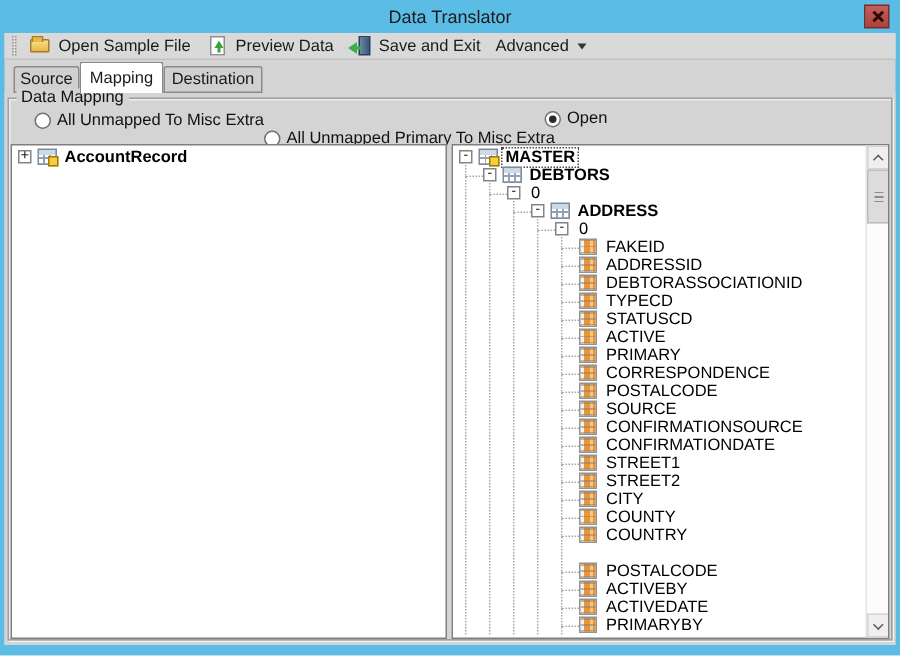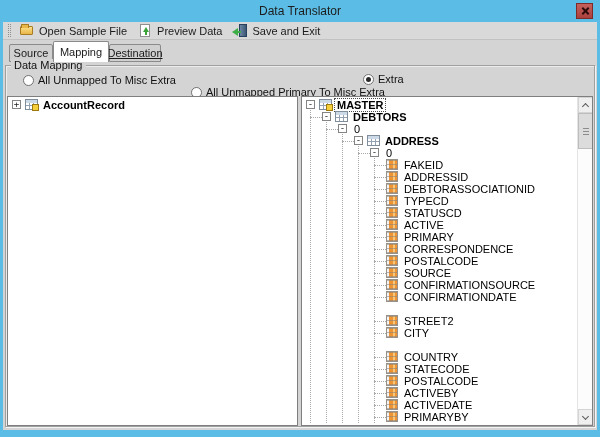--- a/index.html
+++ b/index.html
@@ -135,41 +135,45 @@
           </span>
         <span>Preview Data</span>
       </button>
       <button class="tb-btn">
         <span class="tbi">
             <span class="i-door"></span>
             <span class="i-exit-arrow"></span>
           </span>
         <span>Save and Exit</span>
       </button>
+      <button class="tb-btn">
+        <span>Advanced</span>
+        <span class="caret"></span>
+      </button>
     </div>
 
     <div class="tabstrip">
       <div class="tab" style="left:6px; width:44px;">Source</div>
       <div class="tab active" style="left:50px; width:56px;">Mapping</div>
-      <div class="tab" style="left:106px; width:52px;text-decoration:underline;">Destination</div>
+      <div class="tab" style="left:106px; width:66px;">Destination</div>
     </div>
 
     <div class="content">
       <div class="groupbox">
         <span class="gb-title">Data Mapping</span>
 
         <label class="radio-item" style="left:357px; top:7px;">
           <span class="rb checked"></span>
-          <span>Extra</span>
+          <span>Open</span>
         </label>
         <label class="radio-item" style="left:17px; top:8px;">
           <span class="rb"></span>
           <span>All Unmapped To Misc Extra</span>
         </label>
-        <label class="radio-item" style="left:170px; top:20px;margin-left:15px;">
+        <label class="radio-item" style="left:170px; top:20px;">
           <span class="rb"></span>
           <span>All Unmapped Primary To Misc Extra</span>
         </label>
 
         <div class="panes">
           <div class="tree-panel left">
             <div class="tree" id="left-tree">
                 <div class="trow" style="top: 2px;">
                   <span class="texp" style="left: 4px;">+</span>
                   <span class="tic ic-table-key" style="left: 17px;"></span>
@@ -264,39 +268,44 @@
                 <div class="trow" style="top: 182px;">
                   <span class="tstub" style="left: 72px; width: 12px;"></span>
                   <span class="tic ic-column" style="left: 84px;"></span>
                   <span class="tlabel" style="left: 100px;">CONFIRMATIONSOURCE</span>
                 </div>
                 <div class="trow" style="top: 194px;">
                   <span class="tstub" style="left: 72px; width: 12px;"></span>
                   <span class="tic ic-column" style="left: 84px;"></span>
                   <span class="tlabel" style="left: 100px;">CONFIRMATIONDATE</span>
                 </div>
+                <div class="trow" style="top: 206px;">
+                  <span class="tstub" style="left: 72px; width: 12px;"></span>
+                  <span class="tic ic-column" style="left: 84px;"></span>
+                  <span class="tlabel" style="left: 100px;">STREET1</span>
+                </div>
                 <div class="trow" style="top: 218px;">
                   <span class="tstub" style="left: 72px; width: 12px;"></span>
                   <span class="tic ic-column" style="left: 84px;"></span>
                   <span class="tlabel" style="left: 100px;">STREET2</span>
                 </div>
                 <div class="trow" style="top: 230px;">
                   <span class="tstub" style="left: 72px; width: 12px;"></span>
                   <span class="tic ic-column" style="left: 84px;"></span>
                   <span class="tlabel" style="left: 100px;">CITY</span>
                 </div>
+                <div class="trow" style="top: 242px;">
+                  <span class="tstub" style="left: 72px; width: 12px;"></span>
+                  <span class="tic ic-column" style="left: 84px;"></span>
+                  <span class="tlabel" style="left: 100px;">COUNTY</span>
+                </div>
                 <div class="trow" style="top: 254px;">
                   <span class="tstub" style="left: 72px; width: 12px;"></span>
                   <span class="tic ic-column" style="left: 84px;"></span>
                   <span class="tlabel" style="left: 100px;">COUNTRY</span>
-                </div>
-                <div class="trow" style="top: 266px;">
-                  <span class="tstub" style="left: 72px; width: 12px;"></span>
-                  <span class="tic ic-column" style="left: 84px;"></span>
-                  <span class="tlabel" style="left: 100px;">STATECODE</span>
                 </div>
                 <div class="trow" style="top: 290px;">
                   <span class="tstub" style="left: 72px; width: 12px;"></span>
                   <span class="tic ic-column" style="left: 84px;"></span>
                   <span class="tlabel" style="left: 100px;">ACTIVEBY</span>
                 </div>
                 <div class="trow" style="top: 278px;">
                   <span class="tstub" style="left: 72px; width: 12px;"></span>
                   <span class="tic ic-column" style="left: 84px;"></span>
                   <span class="tlabel" style="left: 100px;">POSTALCODE</span>

